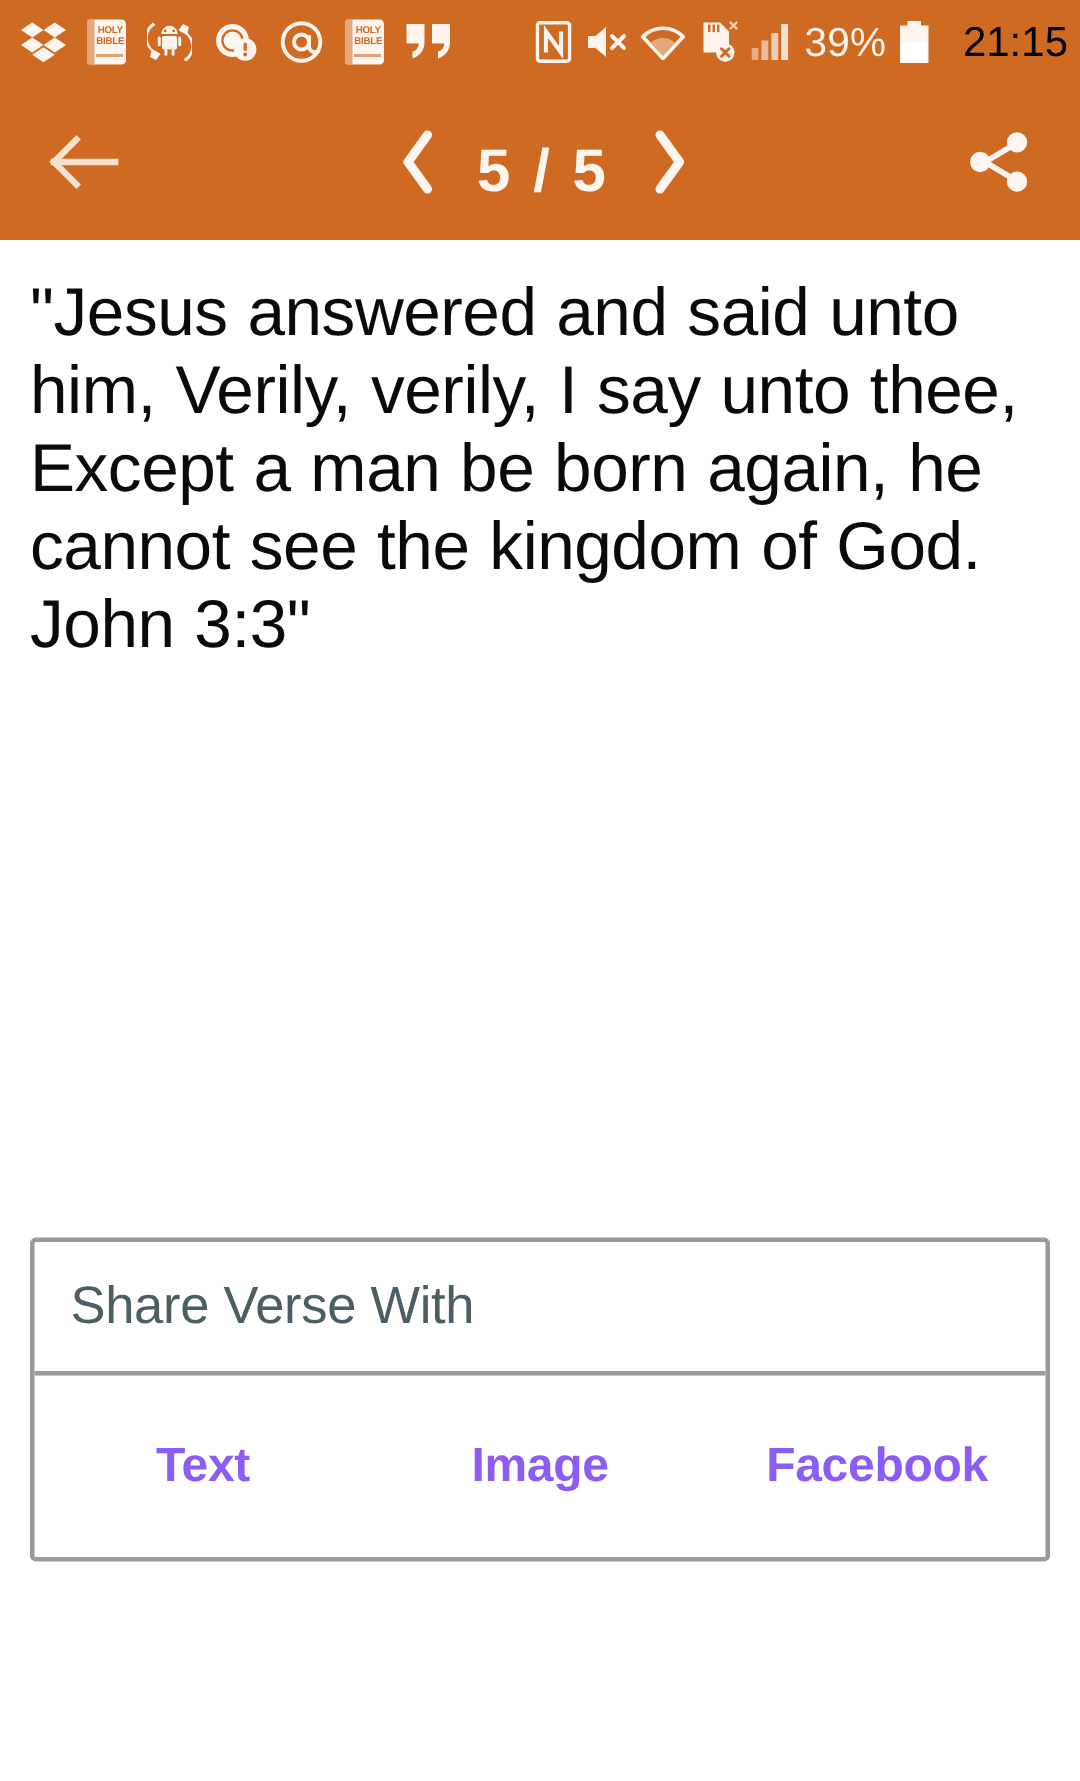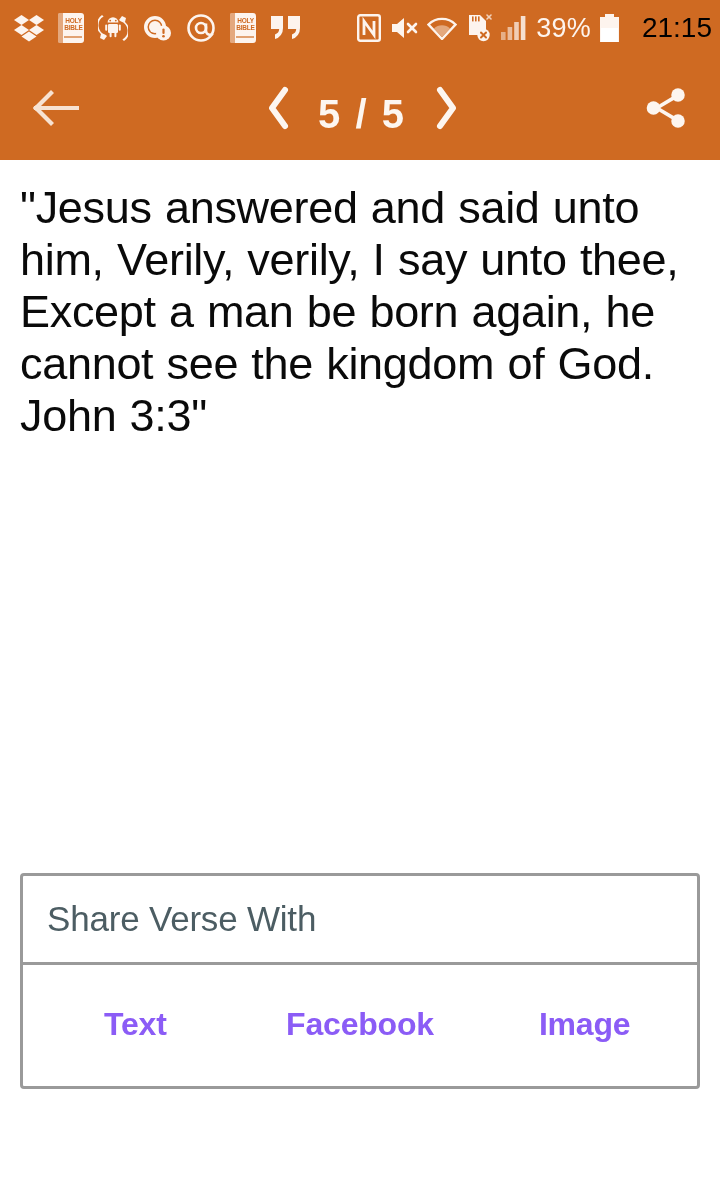--- a/index.html
+++ b/index.html
@@ -94,21 +94,21 @@
     background:#ffffff;
   }
   .verse-text {
     font-size:45px; line-height:52px;
     color:#0a0a0a; letter-spacing:-.3px;
     word-spacing:1px;
   }
 
   
   .share-panel {
-    position:absolute; left:20px; top:873px;
+    position:absolute; left:20px; top:825px;
     width:680px; height:216px;
     background:#ffffff;
     border:3px solid #9a9a9a;
     border-radius:4px;
   }
   .share-header {
     height:89px;
     display:flex; align-items:center;
     padding-left:24px;
     border-bottom:3px solid #9a9a9a;
@@ -332,18 +332,18 @@
   <div class="verse-area">
     <div class="verse-text">"Jesus answered and said unto him, Verily, verily, I say unto thee, Except a man be born again, he cannot see the kingdom of God. John 3:3"</div>
   </div>
 
   <div class="share-panel">
     <div class="share-header">
       <span class="share-header-text">Share Verse With</span>
     </div>
     <div class="share-actions">
       <button class="share-btn">Text</button>
+      <button class="share-btn">Image</button>
       <button class="share-btn">Facebook</button>
-      <button class="share-btn">Image</button>
     </div>
   </div>
 
 </div>
 
 </body></html>

